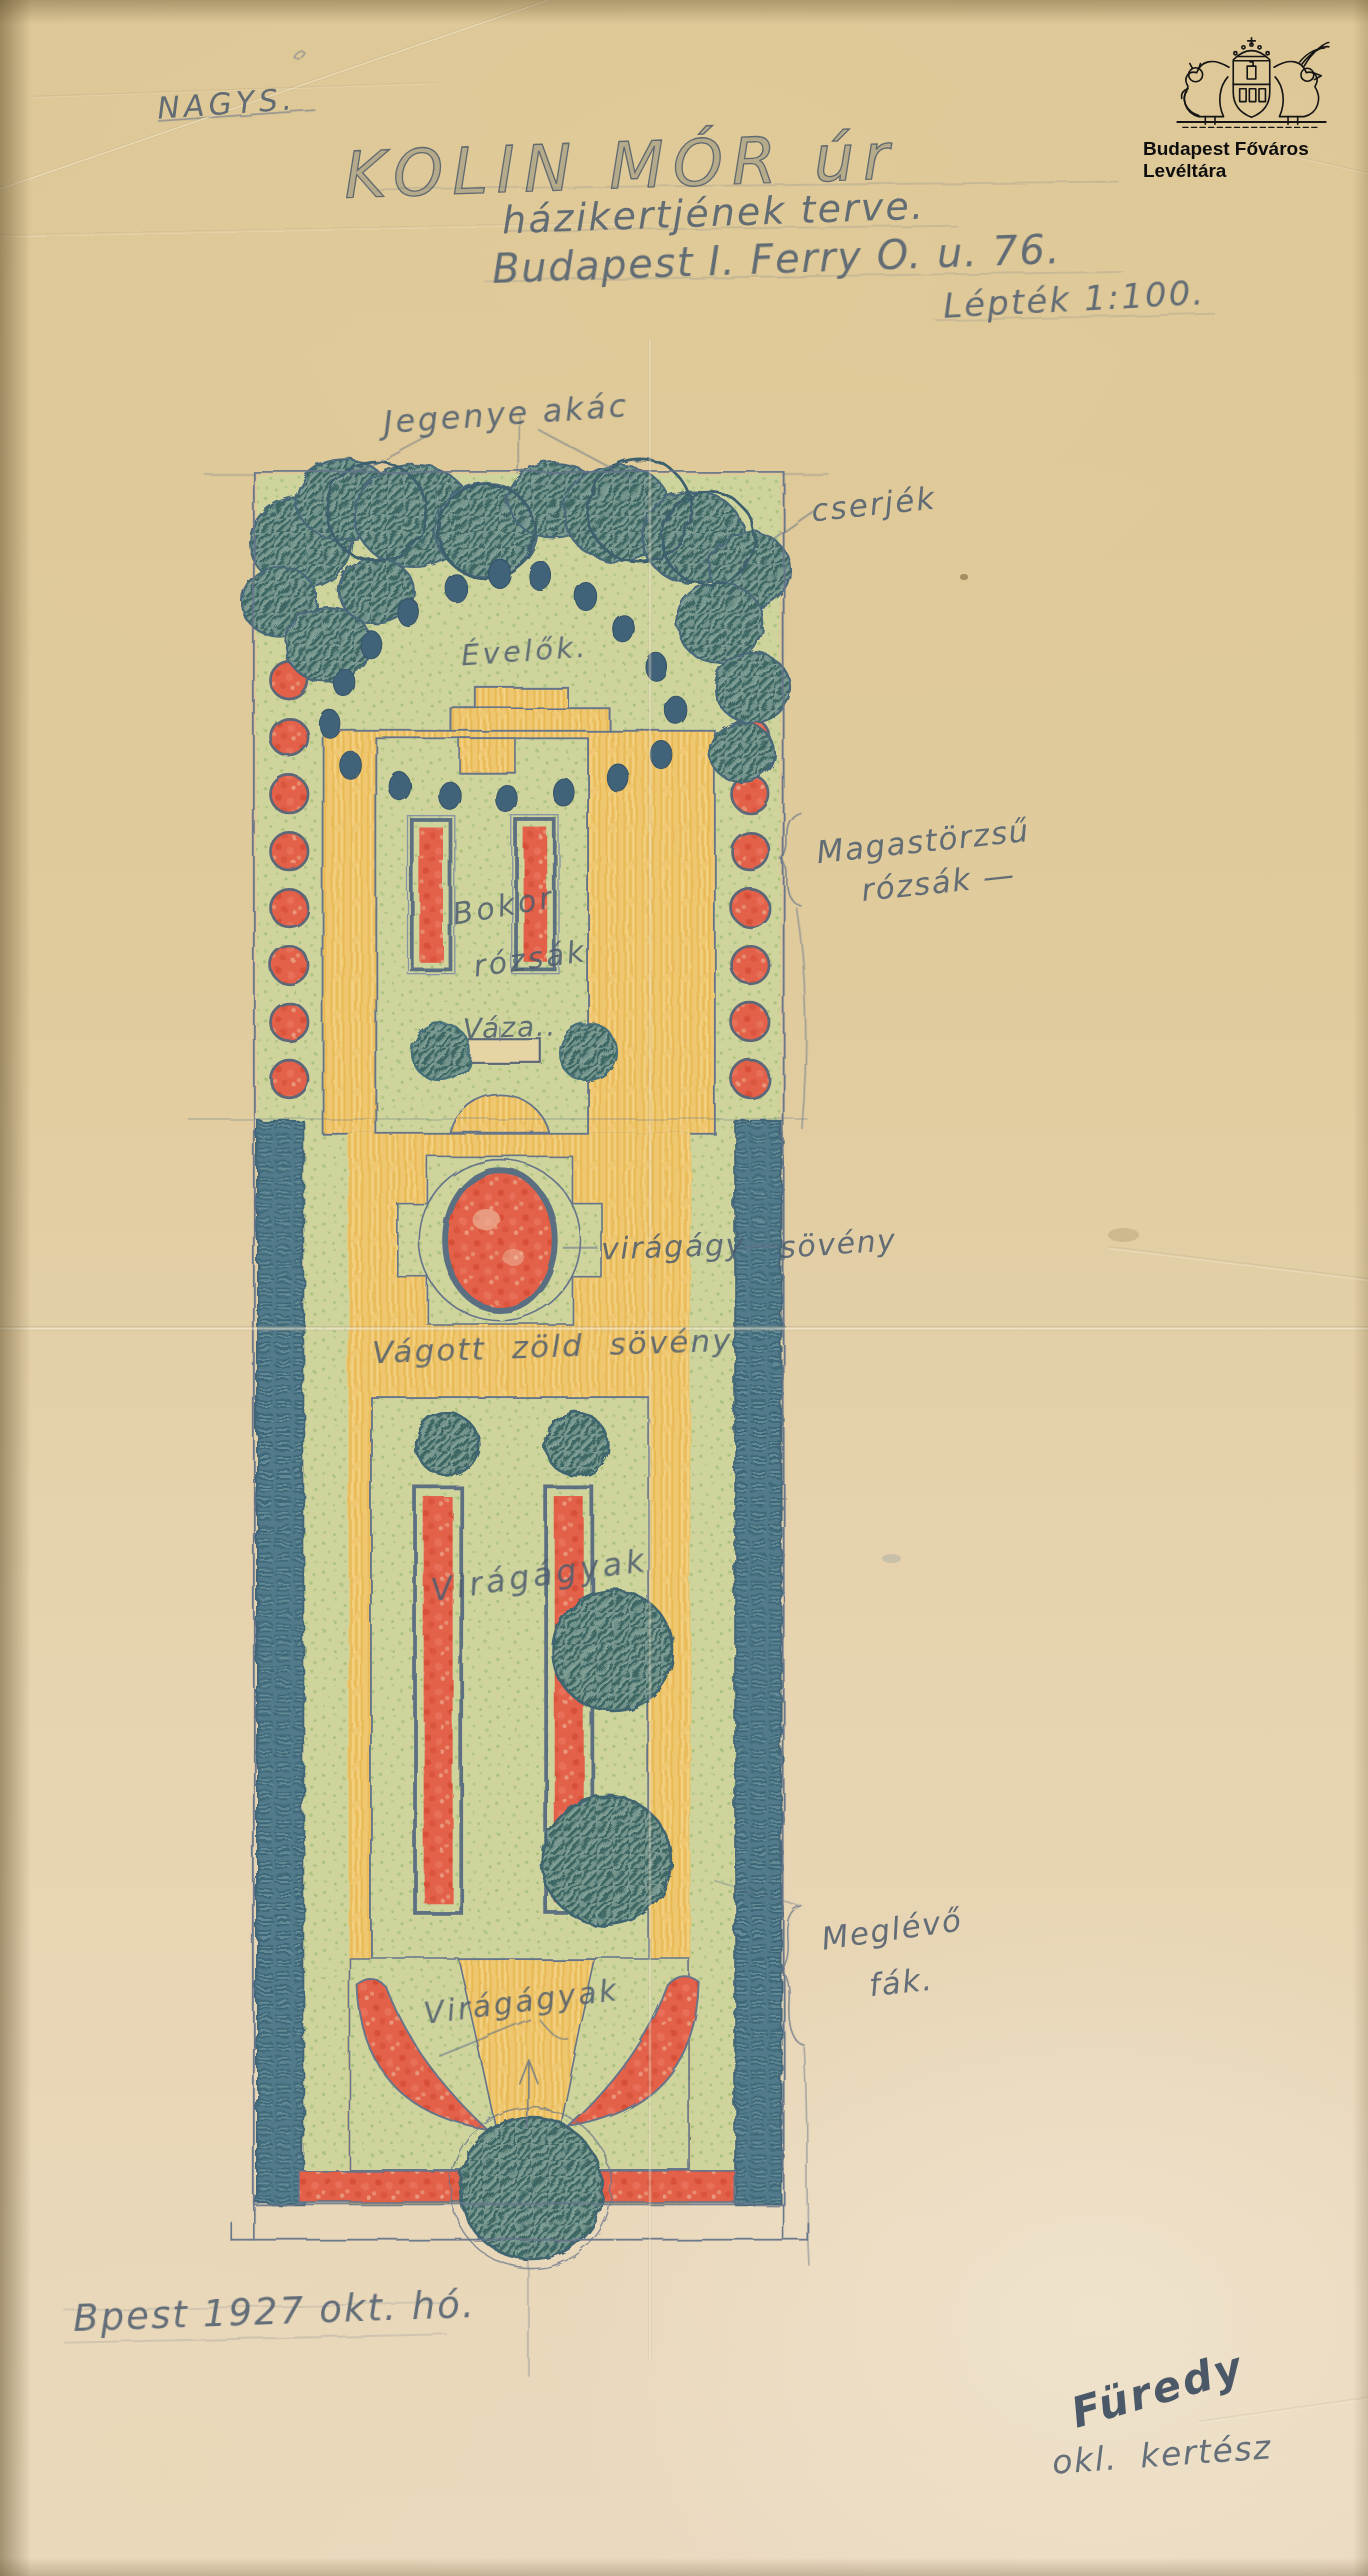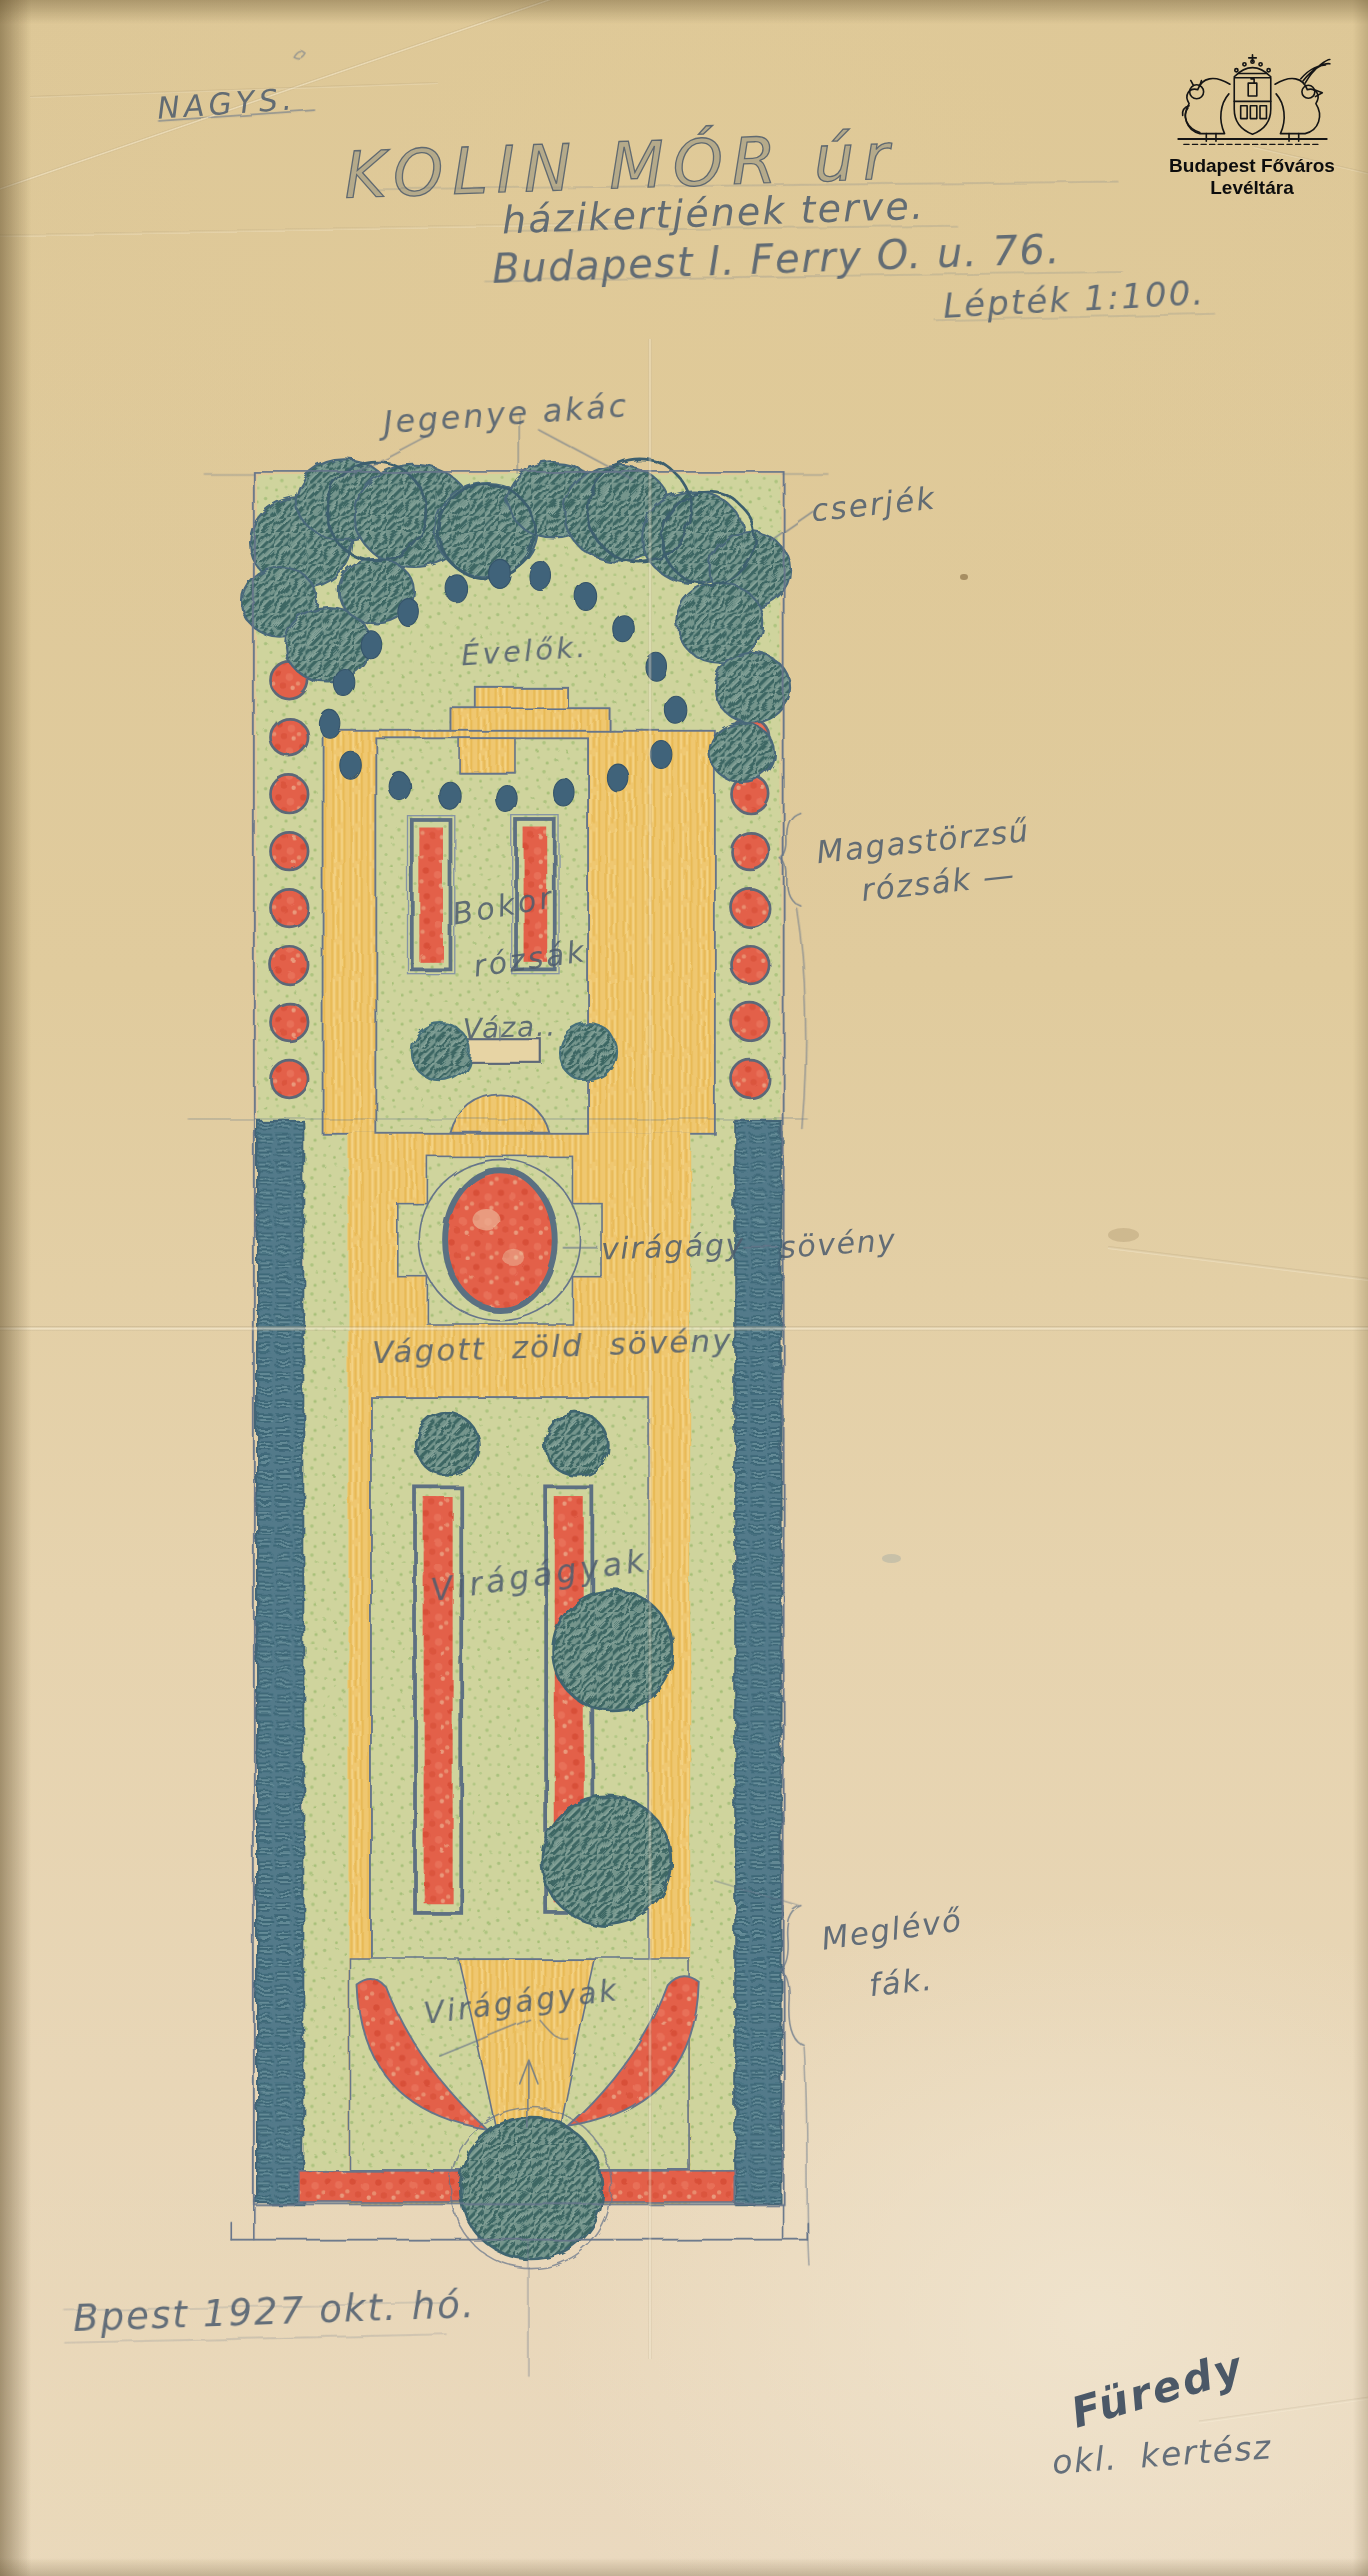--- a/index.html
+++ b/index.html
@@ -45,21 +45,21 @@
   
   svg.plan{position:absolute;left:0;top:0;}
   
   .lbl{position:absolute;font-family:"DejaVu Sans",sans-serif;font-style:italic;
        color:rgba(77,92,110,.86);white-space:nowrap;z-index:6;}
   .title-big{font-family:"DejaVu Sans",sans-serif;font-style:italic;
        color:rgba(73,88,105,.28);-webkit-text-stroke:1.3px rgba(73,88,105,.82);
        letter-spacing:8.6px;white-space:nowrap;position:absolute;z-index:6;}
   .sig{font-weight:bold;color:rgba(56,73,92,.9);}
   
-  .logo{position:absolute;left:1143px;top:52px;width:218px;text-align:center;z-index:7;}
+  .logo{position:absolute;left:1143px;top:35px;width:218px;text-align:left;z-index:7;}
   .logo-caption{font-family:"Liberation Sans",sans-serif;font-weight:bold;
        font-size:19px;color:#0d0d0d;margin-top:0;letter-spacing:0;}
 </style>
 </head>
 <body>
 
 <div class="page">
 
   <div class="paper"></div>
 

